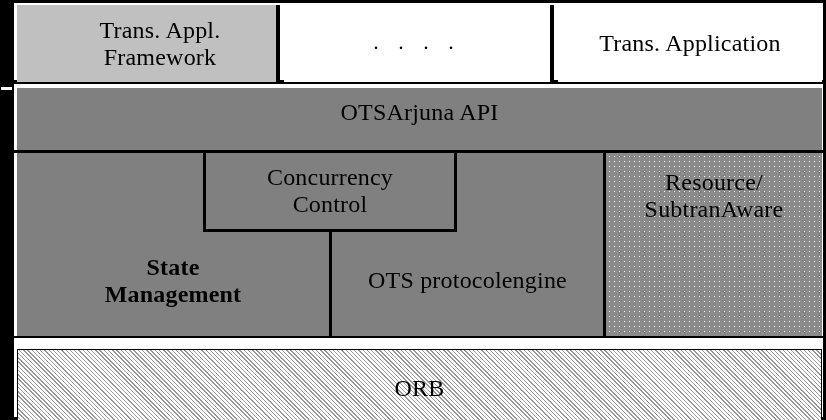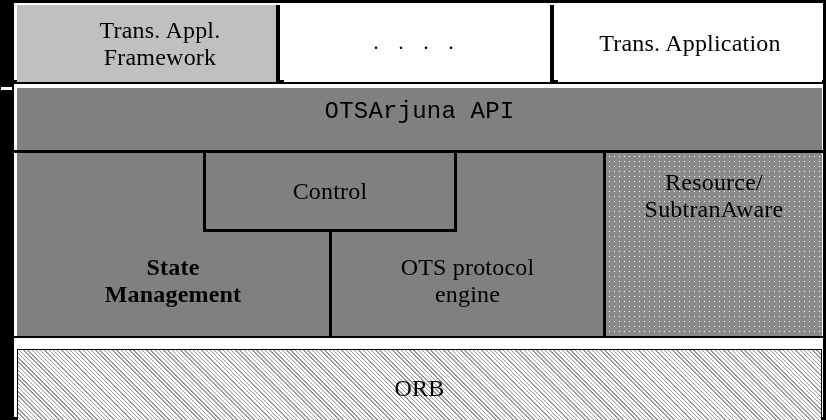--- a/index.html
+++ b/index.html
@@ -103,21 +103,20 @@
   }
 
   
   .bar-api {
     left: 17px; top: 88px;
     width: 805px; height: 62px;
     background: #808080;
   }
   .api-label {
     transform: translateY(-7px);
-    font-family: Liberation Mono, monospace;
   }
 
   
   .mid-sep {
     position: absolute;
     left: 14px; top: 150px;
     width: 809px; height: 3px;
     background: #000000;
   }
 
@@ -153,21 +152,21 @@
   .box-state {
     left: 17px; top: 225px;
     width: 312px; height: 111px;
     flex-direction: column;
     background: transparent;
     font-weight: bold;
   }
   .box-otsengine {
     left: 332px; top: 225px;
     width: 271px; height: 111px;
-    flex-direction: column;
+    flex-direction: row;
     background: transparent;
   }
   .box-state span, .box-otsengine span {
     display: block;
   }
 
   
   .box-resource {
     left: 606px; top: 153px;
     width: 216px; height: 183px;
@@ -242,20 +241,21 @@
   </div>
 
   <div class="cell bar-api">
     <span class="api-label">OTSArjuna API</span>
   </div>
 
   <div class="mid-sep"></div>
   <div class="mid-left"></div>
 
   <div class="cell box-concurrency">
+    <span>Concurrency</span>
     <span>Control</span>
   </div>
 
   <div class="mid-divider"></div>
 
   <div class="cell box-state">
     <span>State</span>
     <span>Management</span>
   </div>
 

